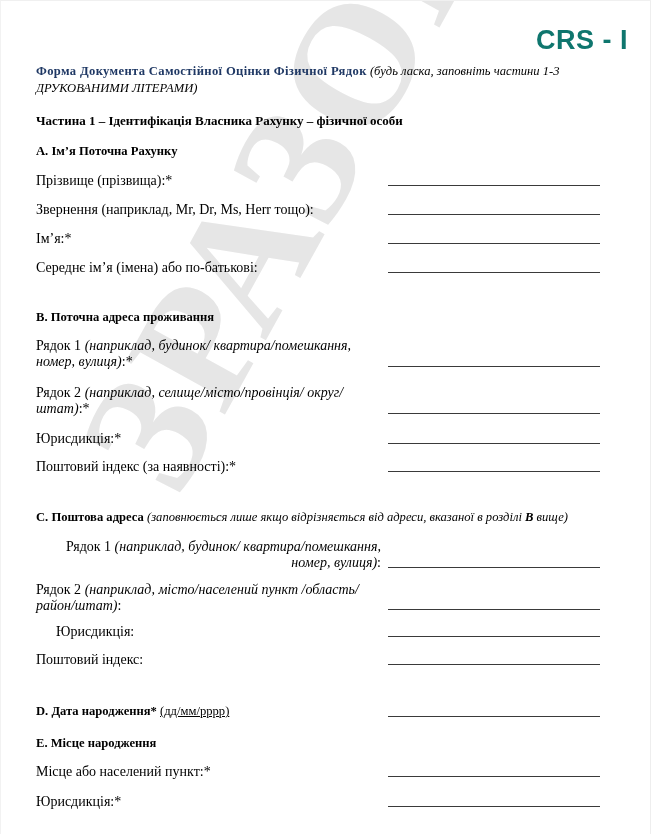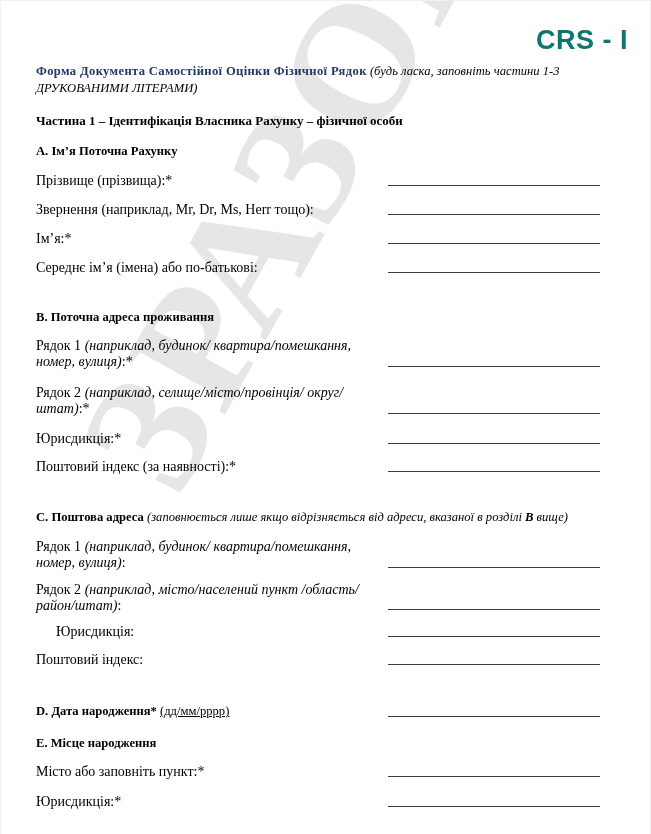--- a/index.html
+++ b/index.html
@@ -187,21 +187,21 @@
     <div class="field-label" style="top:430px;">Юрисдикція:*</div>
     <div class="field-line" style="top:442px;"></div>
 
     <div class="field-label" style="top:458px;text-align:center;">Поштовий індекс (за наявності):*</div>
     <div class="field-line" style="top:470px;"></div>
 
     <div class="section-heading" style="top:509px;">
       <span class="sec-label">C. Поштова адреса </span><span class="sec-note"><span>(заповнюється лише якщо відрізняється від адреси, вказаної в розділі </span><b>B</b><span> вище)</span></span>
     </div>
 
-    <div class="field-label" style="top:538px;">
+    <div class="field-label" style="top:538px;text-align:right;">
       <span>Рядок 1 </span><i>(наприклад, будинок/ квартира/помешкання, номер, вулиця)</i><span>:</span>
     </div>
     <div class="field-line" style="top:566px;"></div>
 
     <div class="field-label" style="top:581px;">
       <span>Рядок 2 </span><i>(наприклад, місто/населений пункт /область/район/штат)</i><span>:</span>
     </div>
     <div class="field-line" style="top:608px;"></div>
 
     <div class="field-label" style="top:623px;margin-left:20px;">Юрисдикція:</div>
@@ -212,20 +212,20 @@
 
     <div class="section-heading" style="top:703px;">
       <span class="sec-label">D. Дата народження* </span><span class="sub-note">(дд/мм/рррр)</span>
     </div>
     <div class="field-line" style="top:715px;"></div>
 
     <div class="section-heading" style="top:735px;">
       <span class="sec-label">E. Місце народження</span>
     </div>
 
-    <div class="field-label" style="top:763px;">Місто або заповніть пункт:*</div>
+    <div class="field-label" style="top:763px;">Місце або населений пункт:*</div>
     <div class="field-line" style="top:775px;"></div>
 
     <div class="field-label" style="top:793px;">Юрисдикція:*</div>
     <div class="field-line" style="top:805px;"></div>
 
   </div>
 </div>
 
 </body></html>

